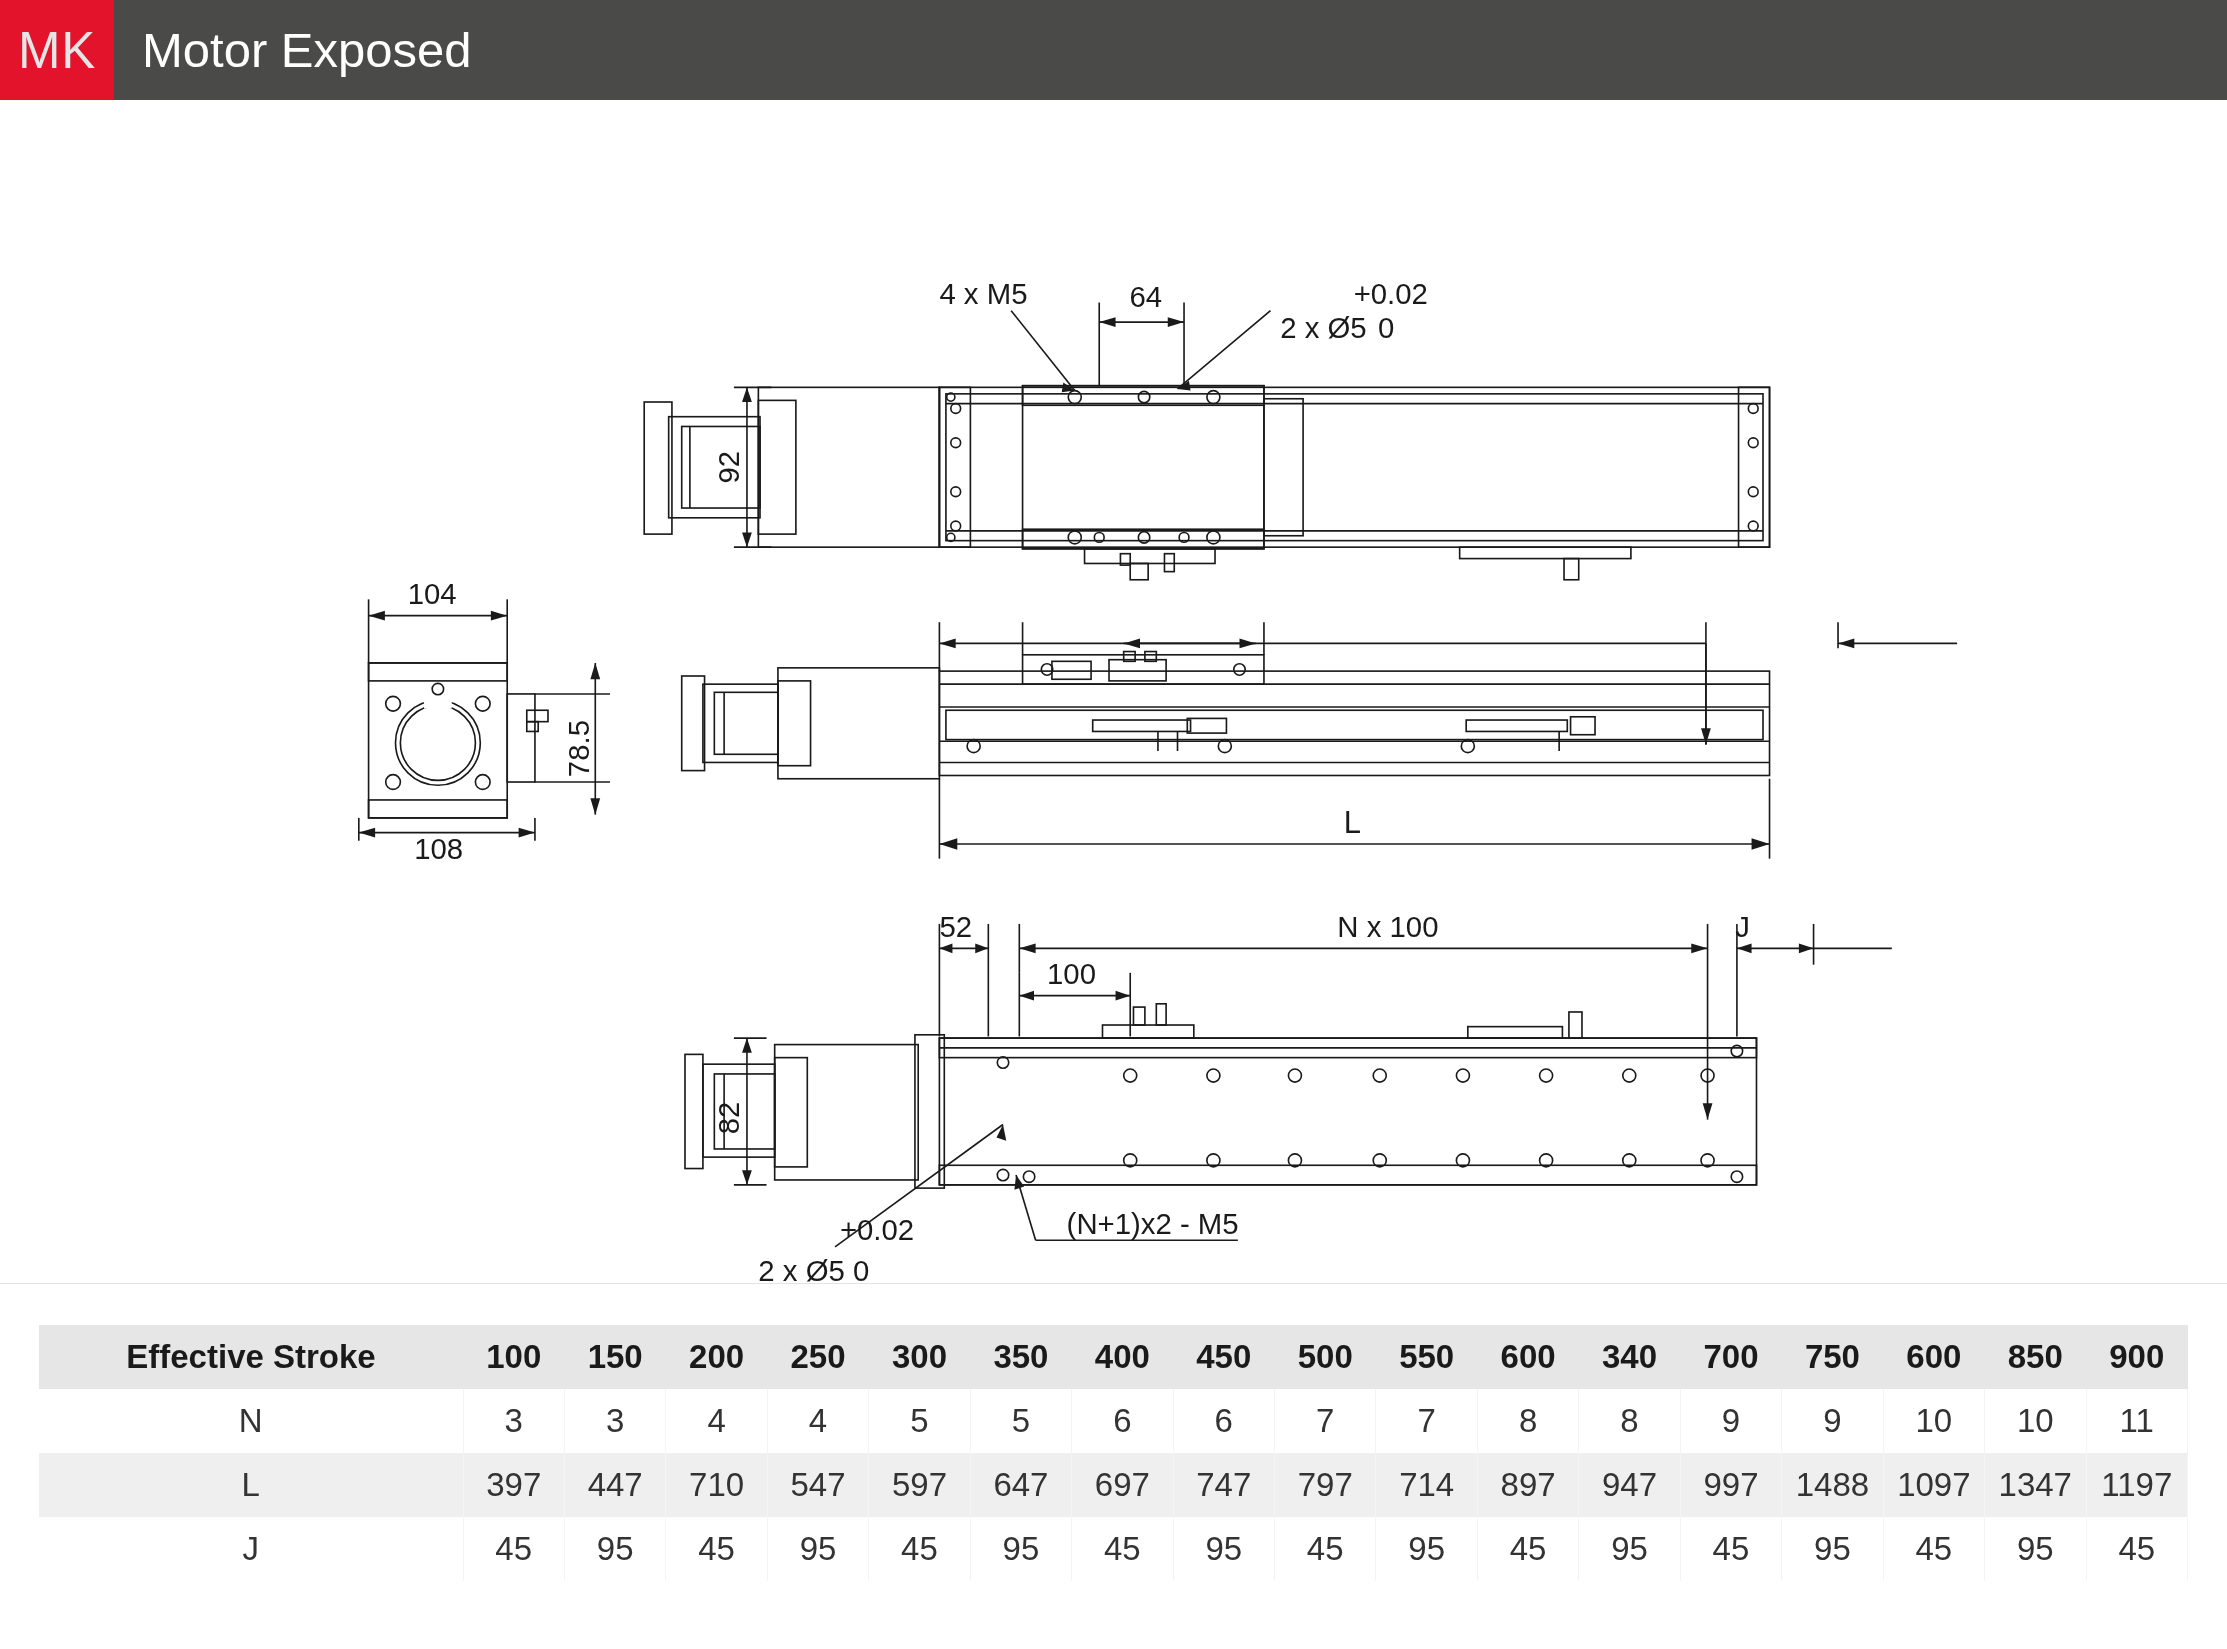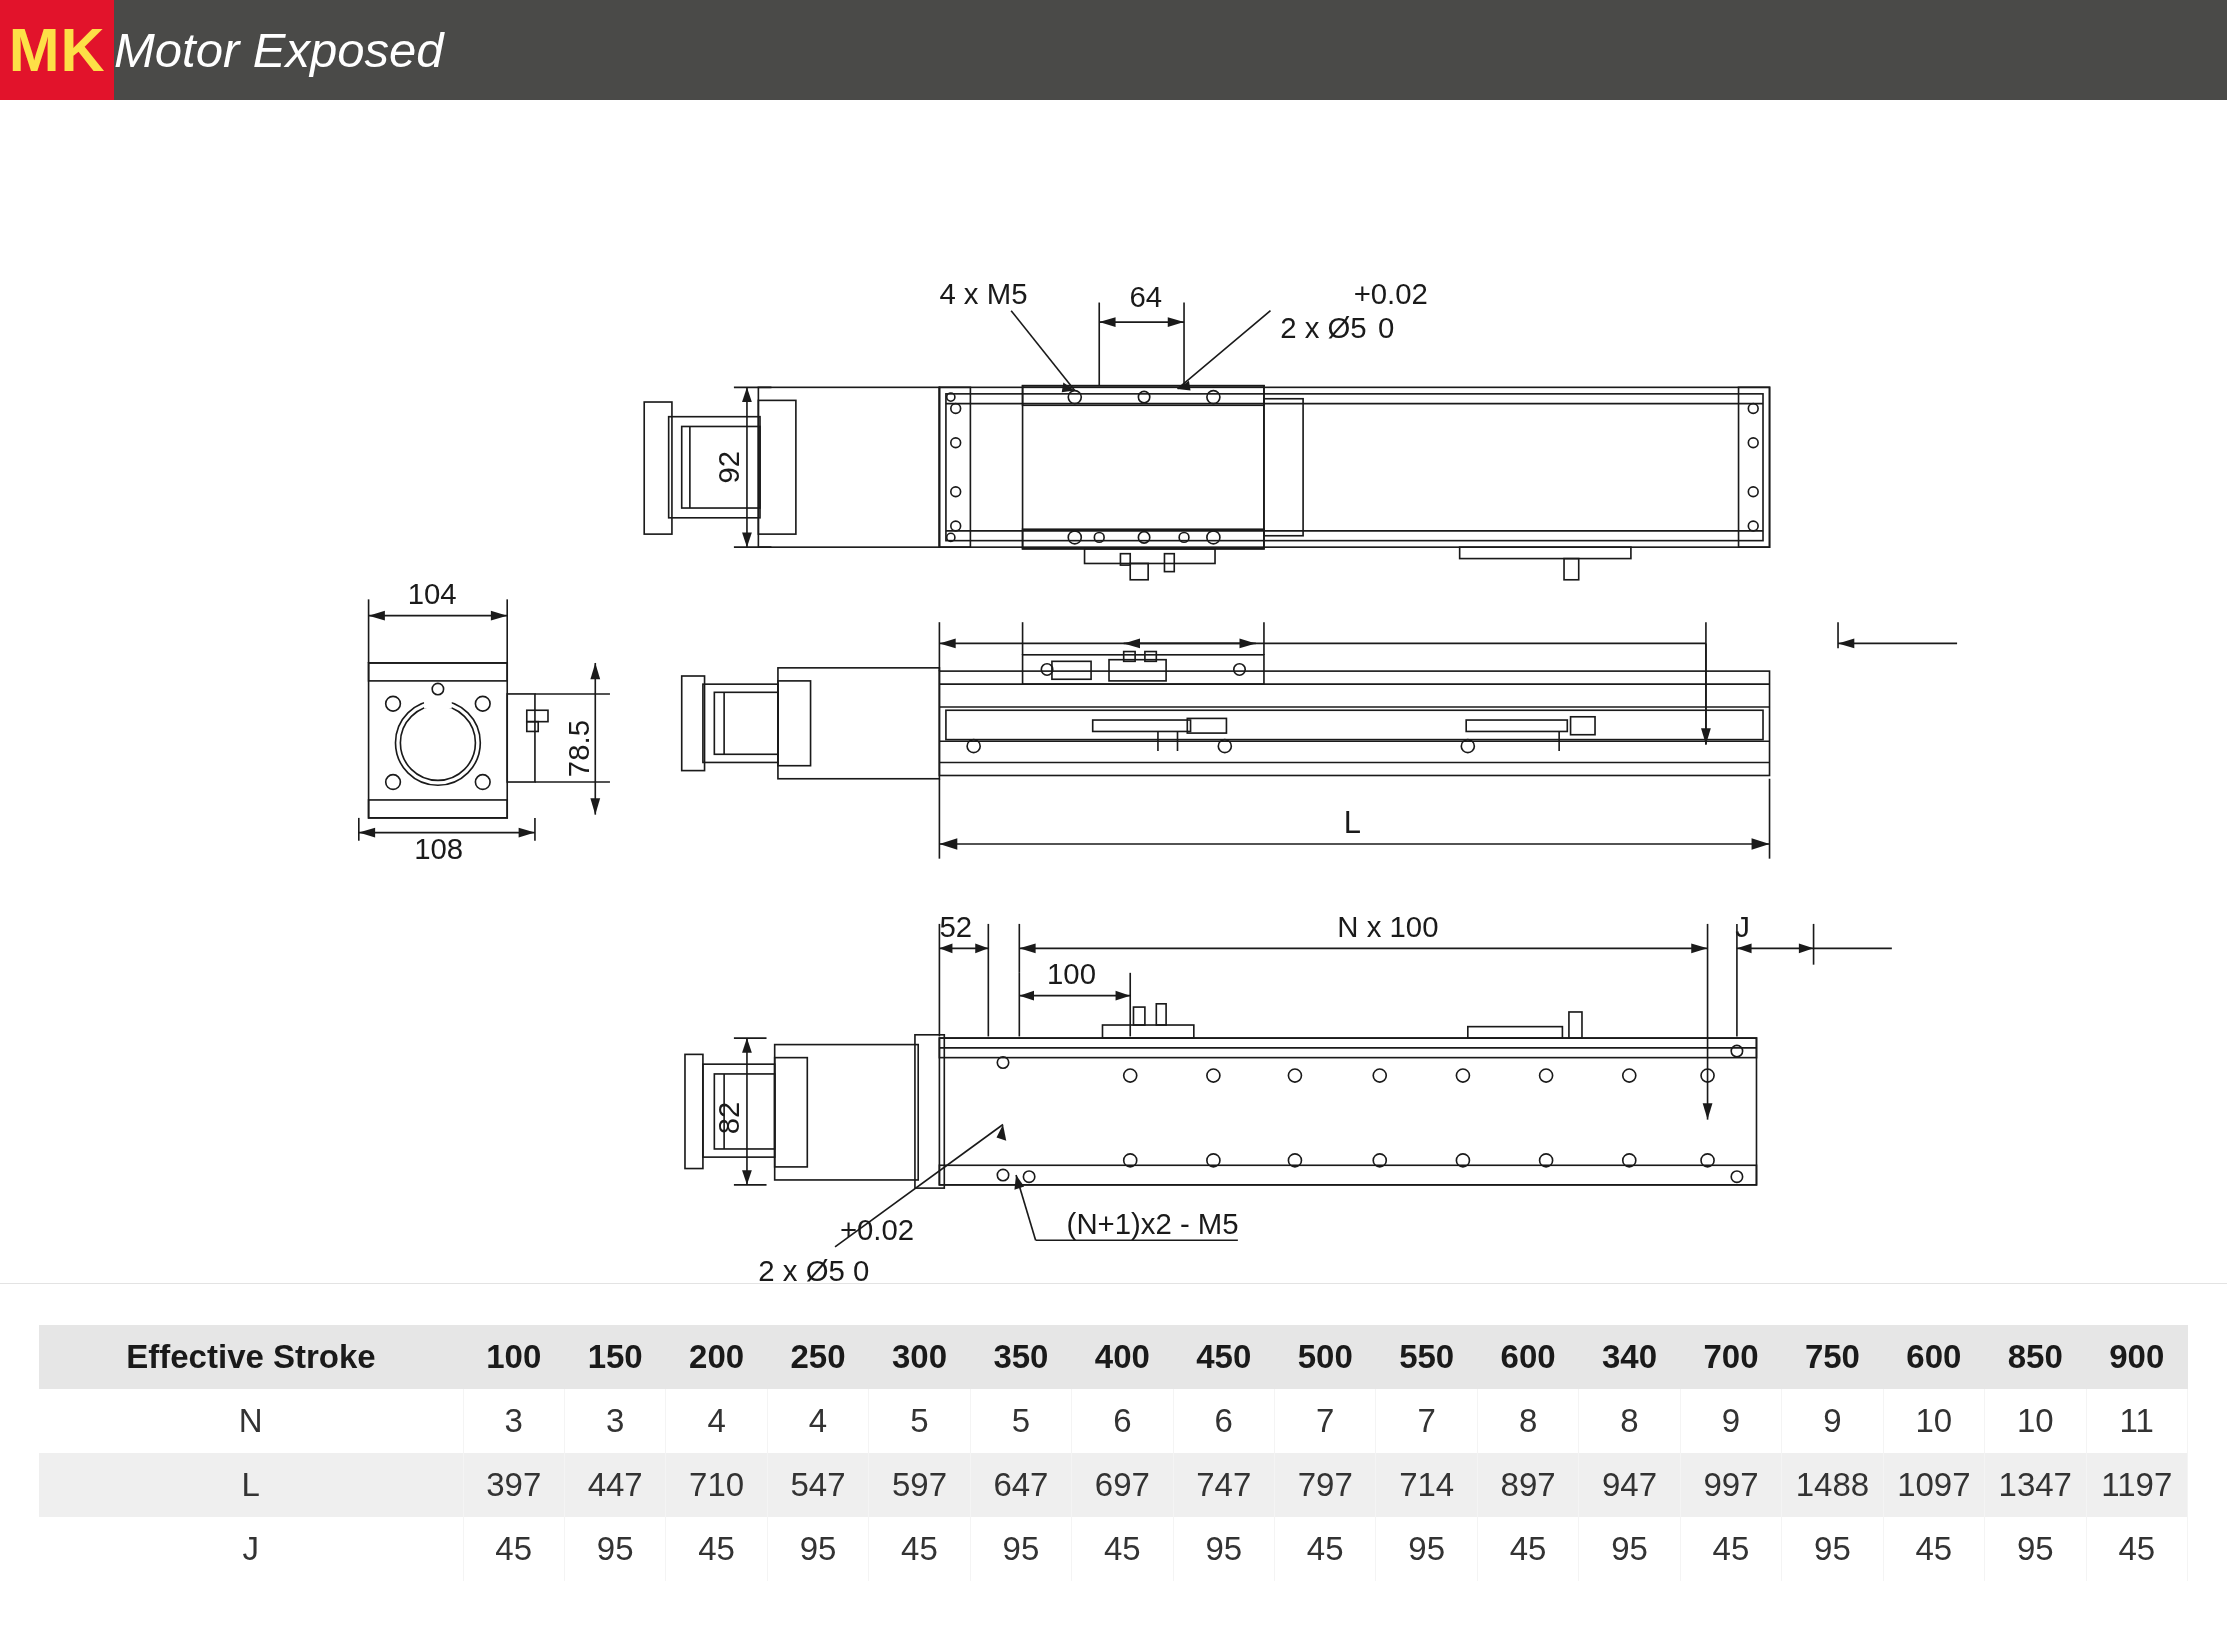--- a/index.html
+++ b/index.html
@@ -21,32 +21,32 @@
     background: #4a4a48;
     display: flex;
     align-items: stretch;
   }
   .header-badge {
     width: 114px;
     background: #e2132b;
     display: flex;
     align-items: center;
     justify-content: center;
-    color: #fde047;
-    font-size: 61px;
-    font-weight: bold;
+    color: #e5e5e5;
+    font-size: 51px;
+    font-weight: normal;
     letter-spacing: 0.8px;
   }
   .header-title {
     display: flex;
     align-items: center;
+    padding-left: 28px;
     color: #ffffff;
     font-size: 49px;
     font-weight: normal;
-    font-style: italic;
   }
 
   
   .drawing-area {
     position: relative;
     width: 2227px;
     height: 1183px;
     background: #ffffff;
     border-bottom: 1.6px solid #e3e3e3;
   }

